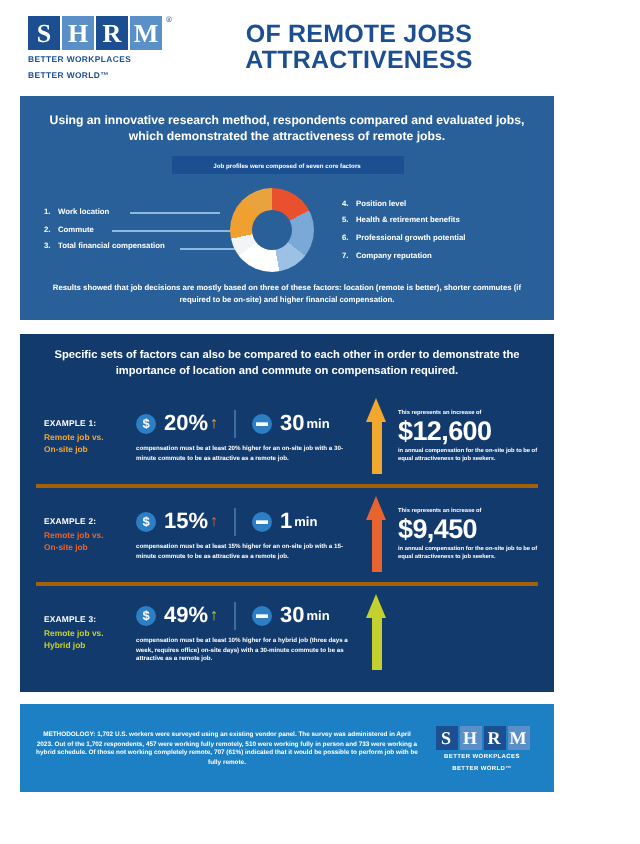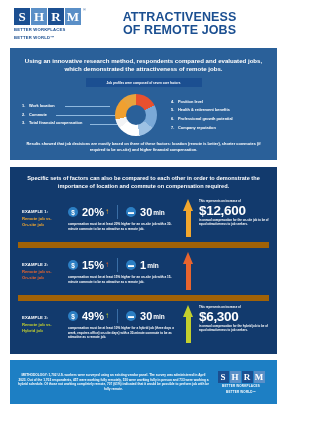--- a/index.html
+++ b/index.html
@@ -58,39 +58,39 @@
       #e8a33d 318deg 360deg);
   }
   .donut:after { content:""; position:absolute; inset:11px; border-radius:50%; background:#2a6099; }
   .results { margin-top:3px; font-size:3.9px; font-weight:bold; text-align:center; line-height:5.6px; }
 
   
   .panel2 { margin:7px 10px 0; background:#123a6d; color:#fff; padding:8px 8px 6px; }
   .p2head { font-size:5.6px; font-weight:bold; text-align:center; line-height:7.6px; margin-bottom:5px; }
 
   .exrow { display:flex; align-items:center; padding:4px 0 5px; position:relative; }
-  .exrow + .exrow { border-top:6px solid #a16207; }
+  .exrow + .exrow { border-top:2px solid #a16207; }
   .ex-label { width:46px; padding-left:4px; }
   .ex-title { font-size:4.2px; font-weight:bold; color:#fff; letter-spacing:.1px; }
   .ex-sub { font-size:4.2px; font-weight:bold; line-height:5.8px; margin-top:2px; }
   .ex-mid { flex:1; padding-left:4px; }
   .stats { display:flex; align-items:center; }
   .stat { display:flex; align-items:center; }
   .stat .circ {
     width:10px; height:10px; border-radius:50%; background:#2c7fc4;
     color:#fff; font-size:6.5px; font-weight:bold; display:flex;
     align-items:center; justify-content:center; margin-right:4px;
   }
   .stat .circ.c2 { font-size:6px; }
   .stat .val { font-size:11px; font-weight:bold; line-height:11px; }
   .stat .unit { font-size:6.5px; font-weight:bold; margin-left:1px; }
   .uparrow-sm { font-size:8px; margin-left:1px; line-height:8px; }
   .divider { width:1px; height:14px; background:#3a6ea5; margin:0 8px; }
   .ex-desc { font-size:3.1px; font-weight:bold; line-height:4.4px; margin-top:3px; padding-right:4px; }
-  .ex-right { width:86px; display:flex; }
+  .ex-right { width:86px; display:flex; align-items:center; }
   .bigarrow { width:11px; height:38px; position:relative; margin-right:5px; flex:none; }
   .bigarrow .shaft { position:absolute; left:3px; bottom:0; width:5px; height:27px; }
   .bigarrow .head { position:absolute; left:0; top:0; width:0; height:0;
     border-left:5.5px solid transparent; border-right:5.5px solid transparent; border-bottom:12px solid; }
   .ex-right .txt { flex:1; }
   .r-top { font-size:2.9px; font-weight:bold; line-height:4px; }
   .r-amt { font-size:13.5px; font-weight:bold; line-height:15px; letter-spacing:-.3px; }
   .r-bot { font-size:2.9px; font-weight:bold; line-height:3.9px; margin-top:1px; }
 
   
@@ -113,22 +113,22 @@
         <div class="tile">S</div>
         <div class="tile light">H</div>
         <div class="tile">R</div>
         <div class="tile light">M</div>
         <span class="logo-tm">®</span>
       </div>
       <div class="logo-sub">BETTER WORKPLACES</div>
       <div class="logo-sub">BETTER WORLD™</div>
     </div>
     <div class="title">
+      <div class="title-line">OF REMOTE JOBS</div>
       <div class="title-line">ATTRACTIVENESS</div>
-      <div class="title-line">OF REMOTE JOBS</div>
     </div>
   </div>
 
   <div class="panel1">
     <div class="lead">Using an innovative research method, respondents compared and evaluated jobs, which demonstrated the attractiveness of remote jobs.</div>
     <div class="chip">Job profiles were composed of seven core factors</div>
 
     <div class="factors">
       <div class="fcol">
         <div class="fitem f1">
@@ -226,20 +226,25 @@
             <span class="unit">min</span>
           </div>
         </div>
         <div class="ex-desc">compensation must be at least 15% higher for an on-site job with a 15-minute commute to be as attractive as a remote job.</div>
       </div>
       <div class="ex-right">
         <div class="bigarrow">
           <div class="head" style="border-bottom-color:#e8642e;"></div>
           <div class="shaft" style="background:#e8642e;"></div>
         </div>
+        <div class="txt">
+          <div class="r-top">This represents an increase of</div>
+          <div class="r-amt">$9,450</div>
+          <div class="r-bot">in annual compensation for the on-site job to be of equal attractiveness to job seekers.</div>
+        </div>
       </div>
     </div>
 
     <div class="exrow">
       <div class="ex-label">
         <div class="ex-title">EXAMPLE 3:</div>
         <div class="ex-sub" style="color:#c3d02e; white-space:pre-line;">Remote job vs.
 Hybrid job</div>
       </div>
       <div class="ex-mid">
@@ -255,25 +260,20 @@
             <span class="val">30</span>
             <span class="unit">min</span>
           </div>
         </div>
         <div class="ex-desc">compensation must be at least 10% higher for a hybrid job (three days a week, requires office) on-site days) with a 30-minute commute to be as attractive as a remote job.</div>
       </div>
       <div class="ex-right">
         <div class="bigarrow">
           <div class="head" style="border-bottom-color:#c3d02e;"></div>
           <div class="shaft" style="background:#c3d02e;"></div>
-        </div>
-        <div class="txt">
-          <div class="r-top">This represents an increase of</div>
-          <div class="r-amt">$6,300</div>
-          <div class="r-bot">in annual compensation for the hybrid job to be of equal attractiveness to job seekers.</div>
         </div>
       </div>
     </div>
   </div>
 
   <div class="footer">
     <div class="method">METHODOLOGY: 1,702 U.S. workers were surveyed using an existing vendor panel. The survey was administered in April 2023. Out of the 1,702 respondents, 457 were working fully remotely, 510 were working fully in person and 733 were working a hybrid schedule. Of those not working completely remote, 707 (61%) indicated that it would be possible to perform job with be fully remote.</div>
     <div class="flogo">
       <div class="logo-tiles">
         <div class="tile">S</div>

